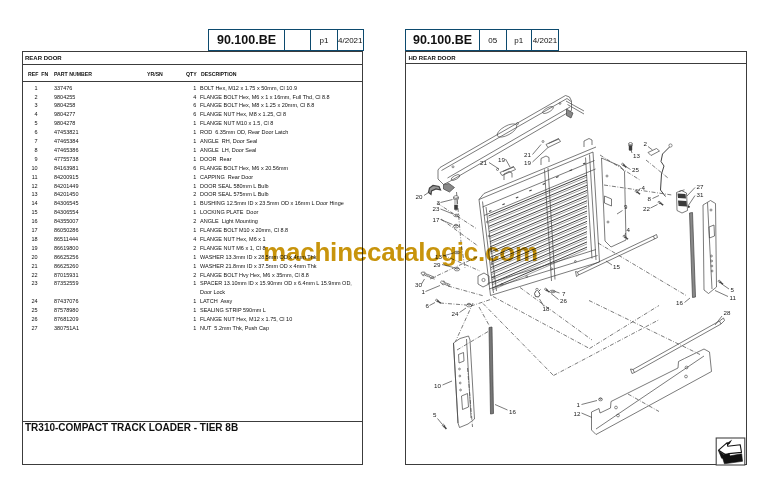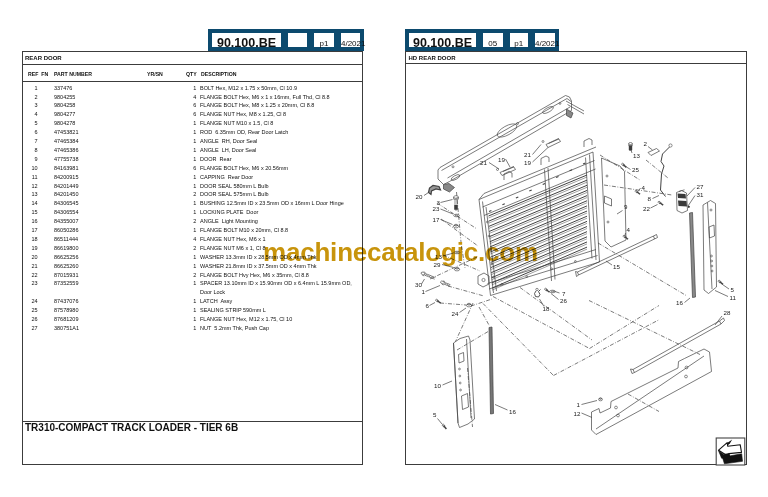--- a/index.html
+++ b/index.html
@@ -1,19 +1,19 @@
 <!DOCTYPE html>
 <html><head>
 <meta charset="utf-8">
 <style>
 html,body{margin:0;padding:0;}
 body{width:768px;height:497px;background:#fff;position:relative;overflow:hidden;
      font-family:"Liberation Sans", sans-serif;color:#111;}
 .abs{position:absolute;}
-.cell{position:absolute;border:4px solid #0c4a6e;box-sizing:border-box;text-align:center;}
+.cell{position:absolute;border:1px solid #0c4a6e;box-sizing:border-box;text-align:center;}
 .tr{position:absolute;left:0;top:0;width:341px;height:9px;font-size:5.5px;line-height:6px;}
 .tr span{position:absolute;white-space:nowrap;}
 .ref{left:0;width:15px;text-align:right;}
 .pn{left:31.5px;}
 .qty{left:140px;width:33.8px;text-align:right;}
 .dsc{left:177.5px;}
 </style>
 </head>
 <body>
 
@@ -199,21 +199,21 @@
     </div>
 <div class="tr" style="top:324.9px">
       <span class="ref">27</span>
       <span class="pn">380751A1</span>
       <span class="qty">1</span>
       <span class="dsc">NUT&nbsp; 5.2mm Thk, Push Cap</span>
     </div>
 </div>
 
 <div class="abs" style="left:22.5px;top:421px;width:339.5px;border-top:1px solid #3c3c3c;"></div>
-<div class="abs" style="left:25px;top:422px;font-size:10px;font-weight:bold;">TR310-COMPACT TRACK LOADER - TIER 6B</div>
+<div class="abs" style="left:25px;top:422px;font-size:10px;font-weight:bold;">TR310-COMPACT TRACK LOADER - TIER 8B</div>
 
 <div class="cell" style="left:405px;top:29px;width:75px;height:22px;font-size:12.5px;font-weight:bold;line-height:21px;">90.100.BE</div>
 
 <div class="cell" style="left:479px;top:29px;width:27.5px;height:22px;font-size:8px;line-height:21px;">05</div>
 
 <div class="cell" style="left:505.5px;top:29px;width:26.5px;height:22px;font-size:8px;line-height:21px;">p1</div>
 
 <div class="cell" style="left:531px;top:29px;width:28px;height:22px;font-size:8px;line-height:21px;">4/2021</div>
 
 <div class="abs" style="left:405px;top:51px;width:341.5px;height:414px;border:1px solid #3c3c3c;box-sizing:border-box;"></div>

